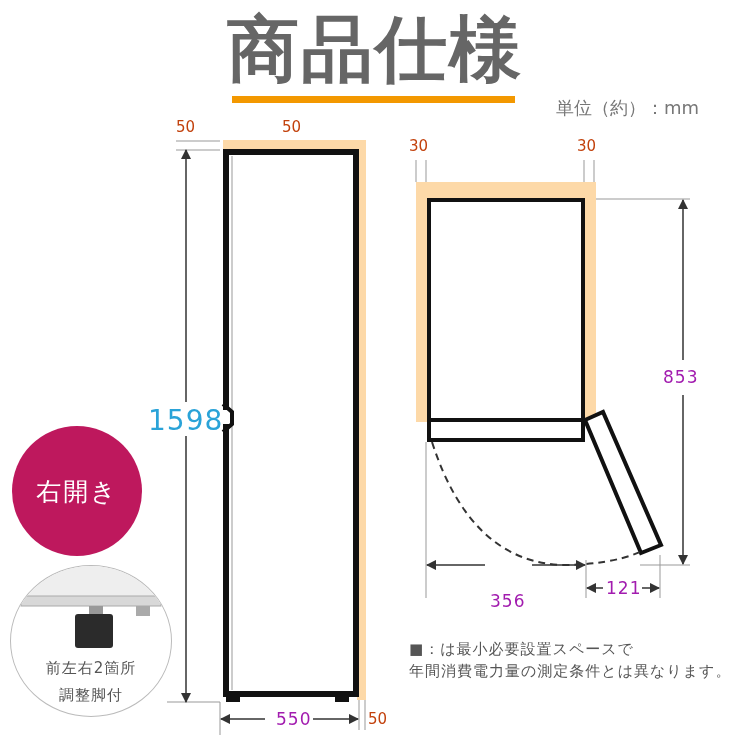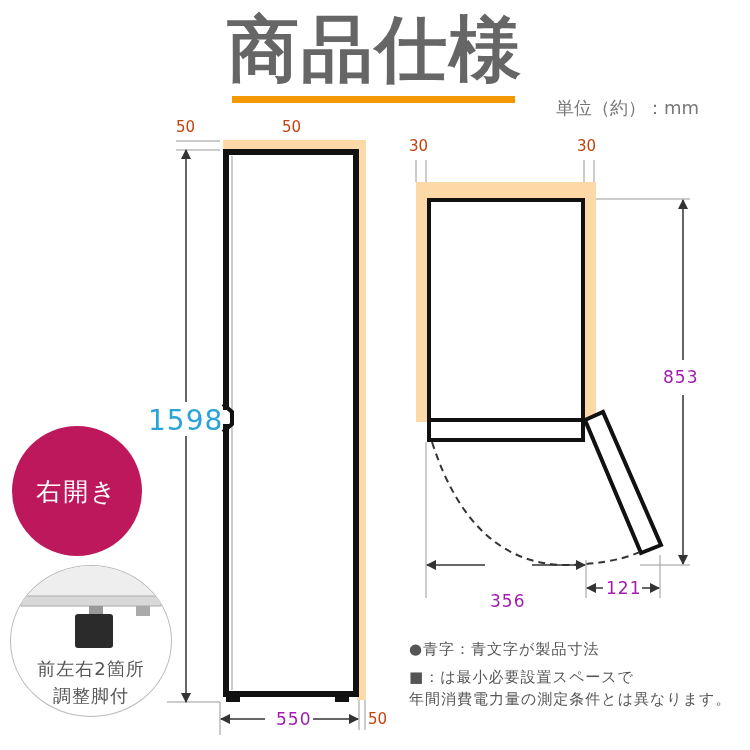--- a/index.html
+++ b/index.html
@@ -11,21 +11,21 @@
   .title-bar { left: 232px; top: 96px; width: 283px; height: 7px; background: #f39800; }
   .unit { left: 556px; top: 96px; font-size: 18px; color: #777777; white-space: nowrap; }
   .dim-orange { color: #c2410c; font-size: 15px; }
   .dim-blue { color: #a21caf; font-size: 17px; letter-spacing: 1px; }
   .dim-blue-lg { color: #2aa3d8; font-size: 28px; letter-spacing: 1px; }
   svg.diagram { position: absolute; left: 0; top: 0; }
   .badge { left: 12px; top: 426px; width: 130px; height: 130px; border-radius: 50%; background: #be185d;
            color: #ffffff; font-size: 25px; display: flex; align-items: center; justify-content: center; letter-spacing: 2px; }
   .leg-circle { left: 10px; top: 565px; width: 160px; height: 150px; border-radius: 50%; border: 1px solid #bbbbbb;
                 overflow: hidden; background: #ffffff; }
-  .leg-text { left: 10px; top: 655px; width: 162px; text-align: center; font-size: 18px; color: #555555; line-height: 27px; letter-spacing: 1px; }
+  .leg-text { left: 10px; top: 655px; width: 162px; text-align: center; font-size: 15px; color: #555555; line-height: 27px; letter-spacing: 1px; }
   .notes { left: 409px; top: 638px; font-size: 15px; color: #555555; line-height: 22px; white-space: nowrap; letter-spacing: 1px; }
 </style>
 </head>
 <body>
 
 <div class="abs title">商品仕様</div>
 <div class="abs title-bar"></div>
 <div class="abs unit">単位（約）：mm</div>
 
 <svg class="diagram" width="750" height="750" viewBox="0 0 750 750">
@@ -116,16 +116,15 @@
     <rect x="125" y="40" width="14" height="10" fill="#aaaaaa"></rect>
     <rect x="64" y="48" width="38" height="34" rx="3" fill="#2b2b2b"></rect>
   </svg>
 </div>
 <div class="abs leg-text">
   <div>前左右2箇所</div>
   <div>調整脚付</div>
 </div>
 
 <div class="abs notes">
-  <div style="margin-bottom:6px;">●青字：青文字が製品寸法</div>
   <div>■：は最小必要設置スペースで</div>
   <div>年間消費電力量の測定条件とは異なります。</div>
 </div>
 
 </body></html>

